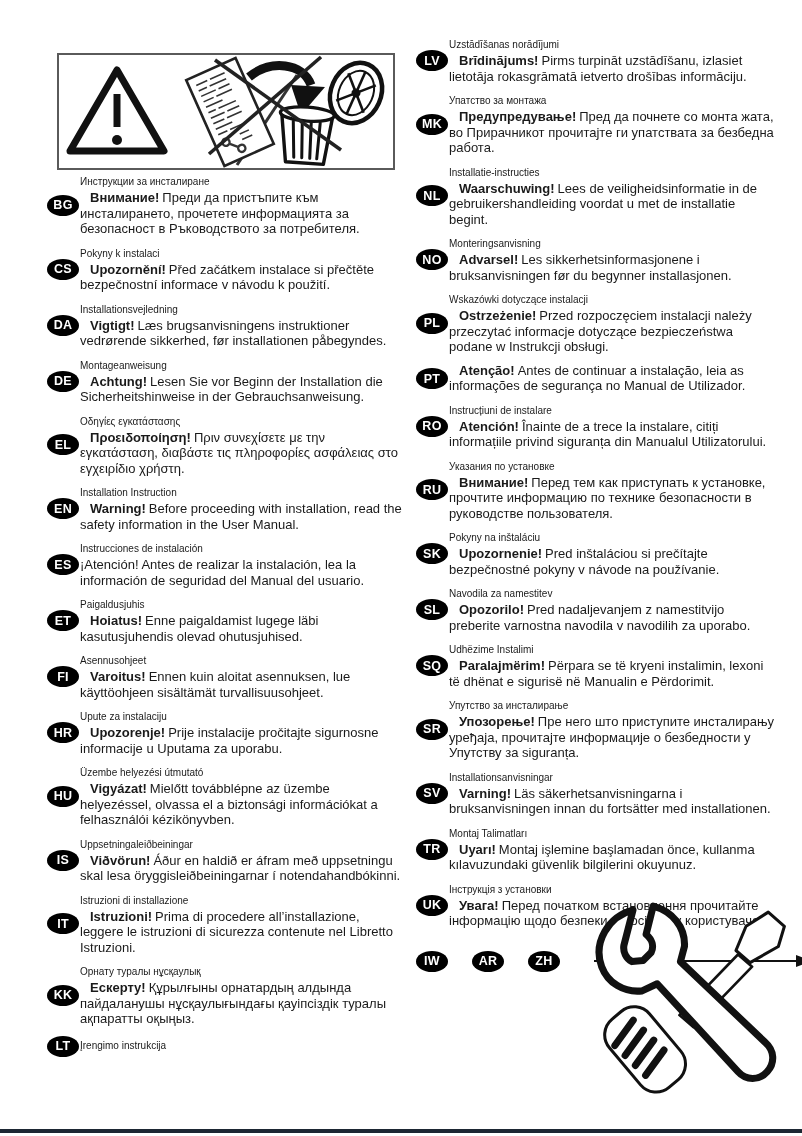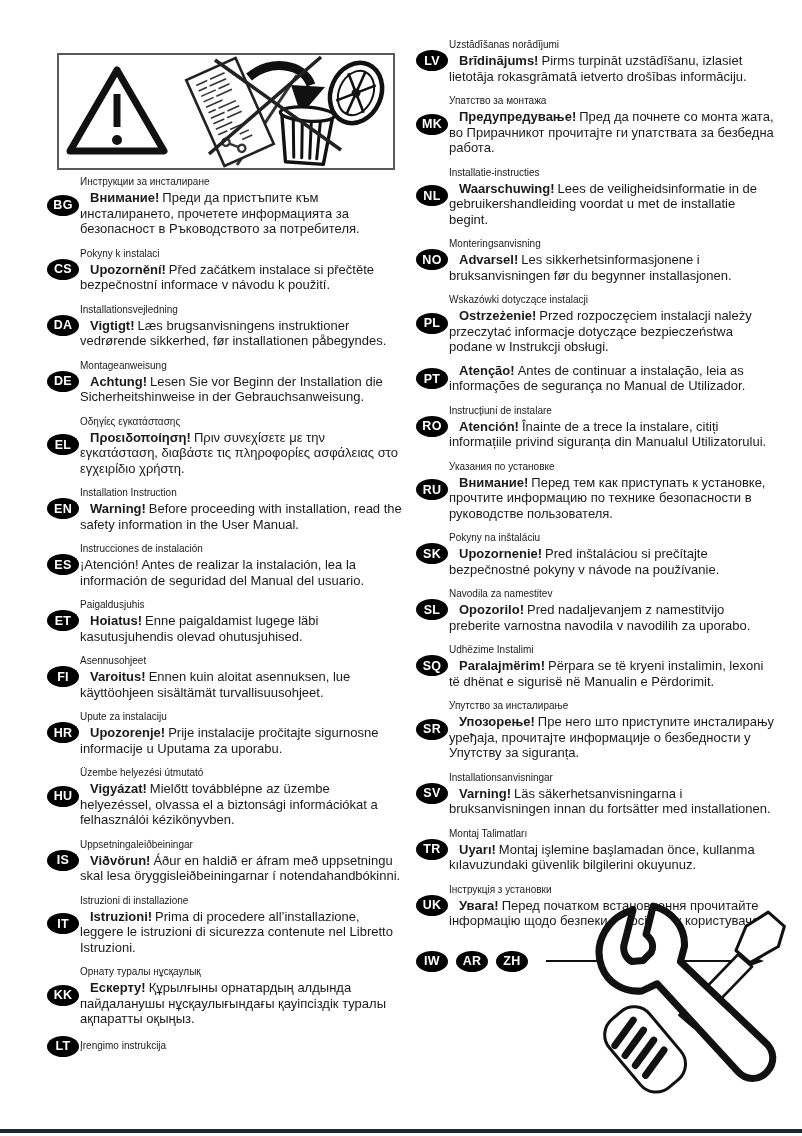--- a/index.html
+++ b/index.html
@@ -21,21 +21,21 @@
     flex:0 0 32px;width:32px;height:21px;border-radius:50%;
     background:#000;color:#fff;font-weight:700;font-size:12.5px;
     display:flex;align-items:center;justify-content:center;
     letter-spacing:.3px;margin-top:1px;user-select:none;
   }
   .sec-text{flex:1;min-width:0;}
   .sec-title{font-size:10px;line-height:17px;}
   .sec-body{font-size:13px;line-height:15.5px;margin:0;}
   .warn{font-weight:700;}
   .warn:not(:empty){margin-right:3px;padding-left:10px;}
-  .other-langs{display:flex;align-items:center;gap:8px;margin-top:14px;}
+  .other-langs{display:flex;align-items:center;gap:24px;margin-top:14px;}
   .other-langs .badge{margin-top:0;}
   .arrow{flex:0 0 auto;display:flex;align-items:center;width:218px;margin-left:10px;}
   .arrow .shaft{flex:1;height:0;border-top:2px solid #111;}
   .arrow .head{width:0;height:0;border-left:16px solid #111;border-top:6px solid transparent;border-bottom:6px solid transparent;}
   .tools{position:absolute;left:583px;top:898px;width:210px;height:212px;}
   .tools svg{display:block;width:100%;height:100%;}
   .bottom-rule{position:absolute;left:0;top:1129px;width:802px;height:4px;background:#1d2733;}
 </style>
 </head>
 <body>

